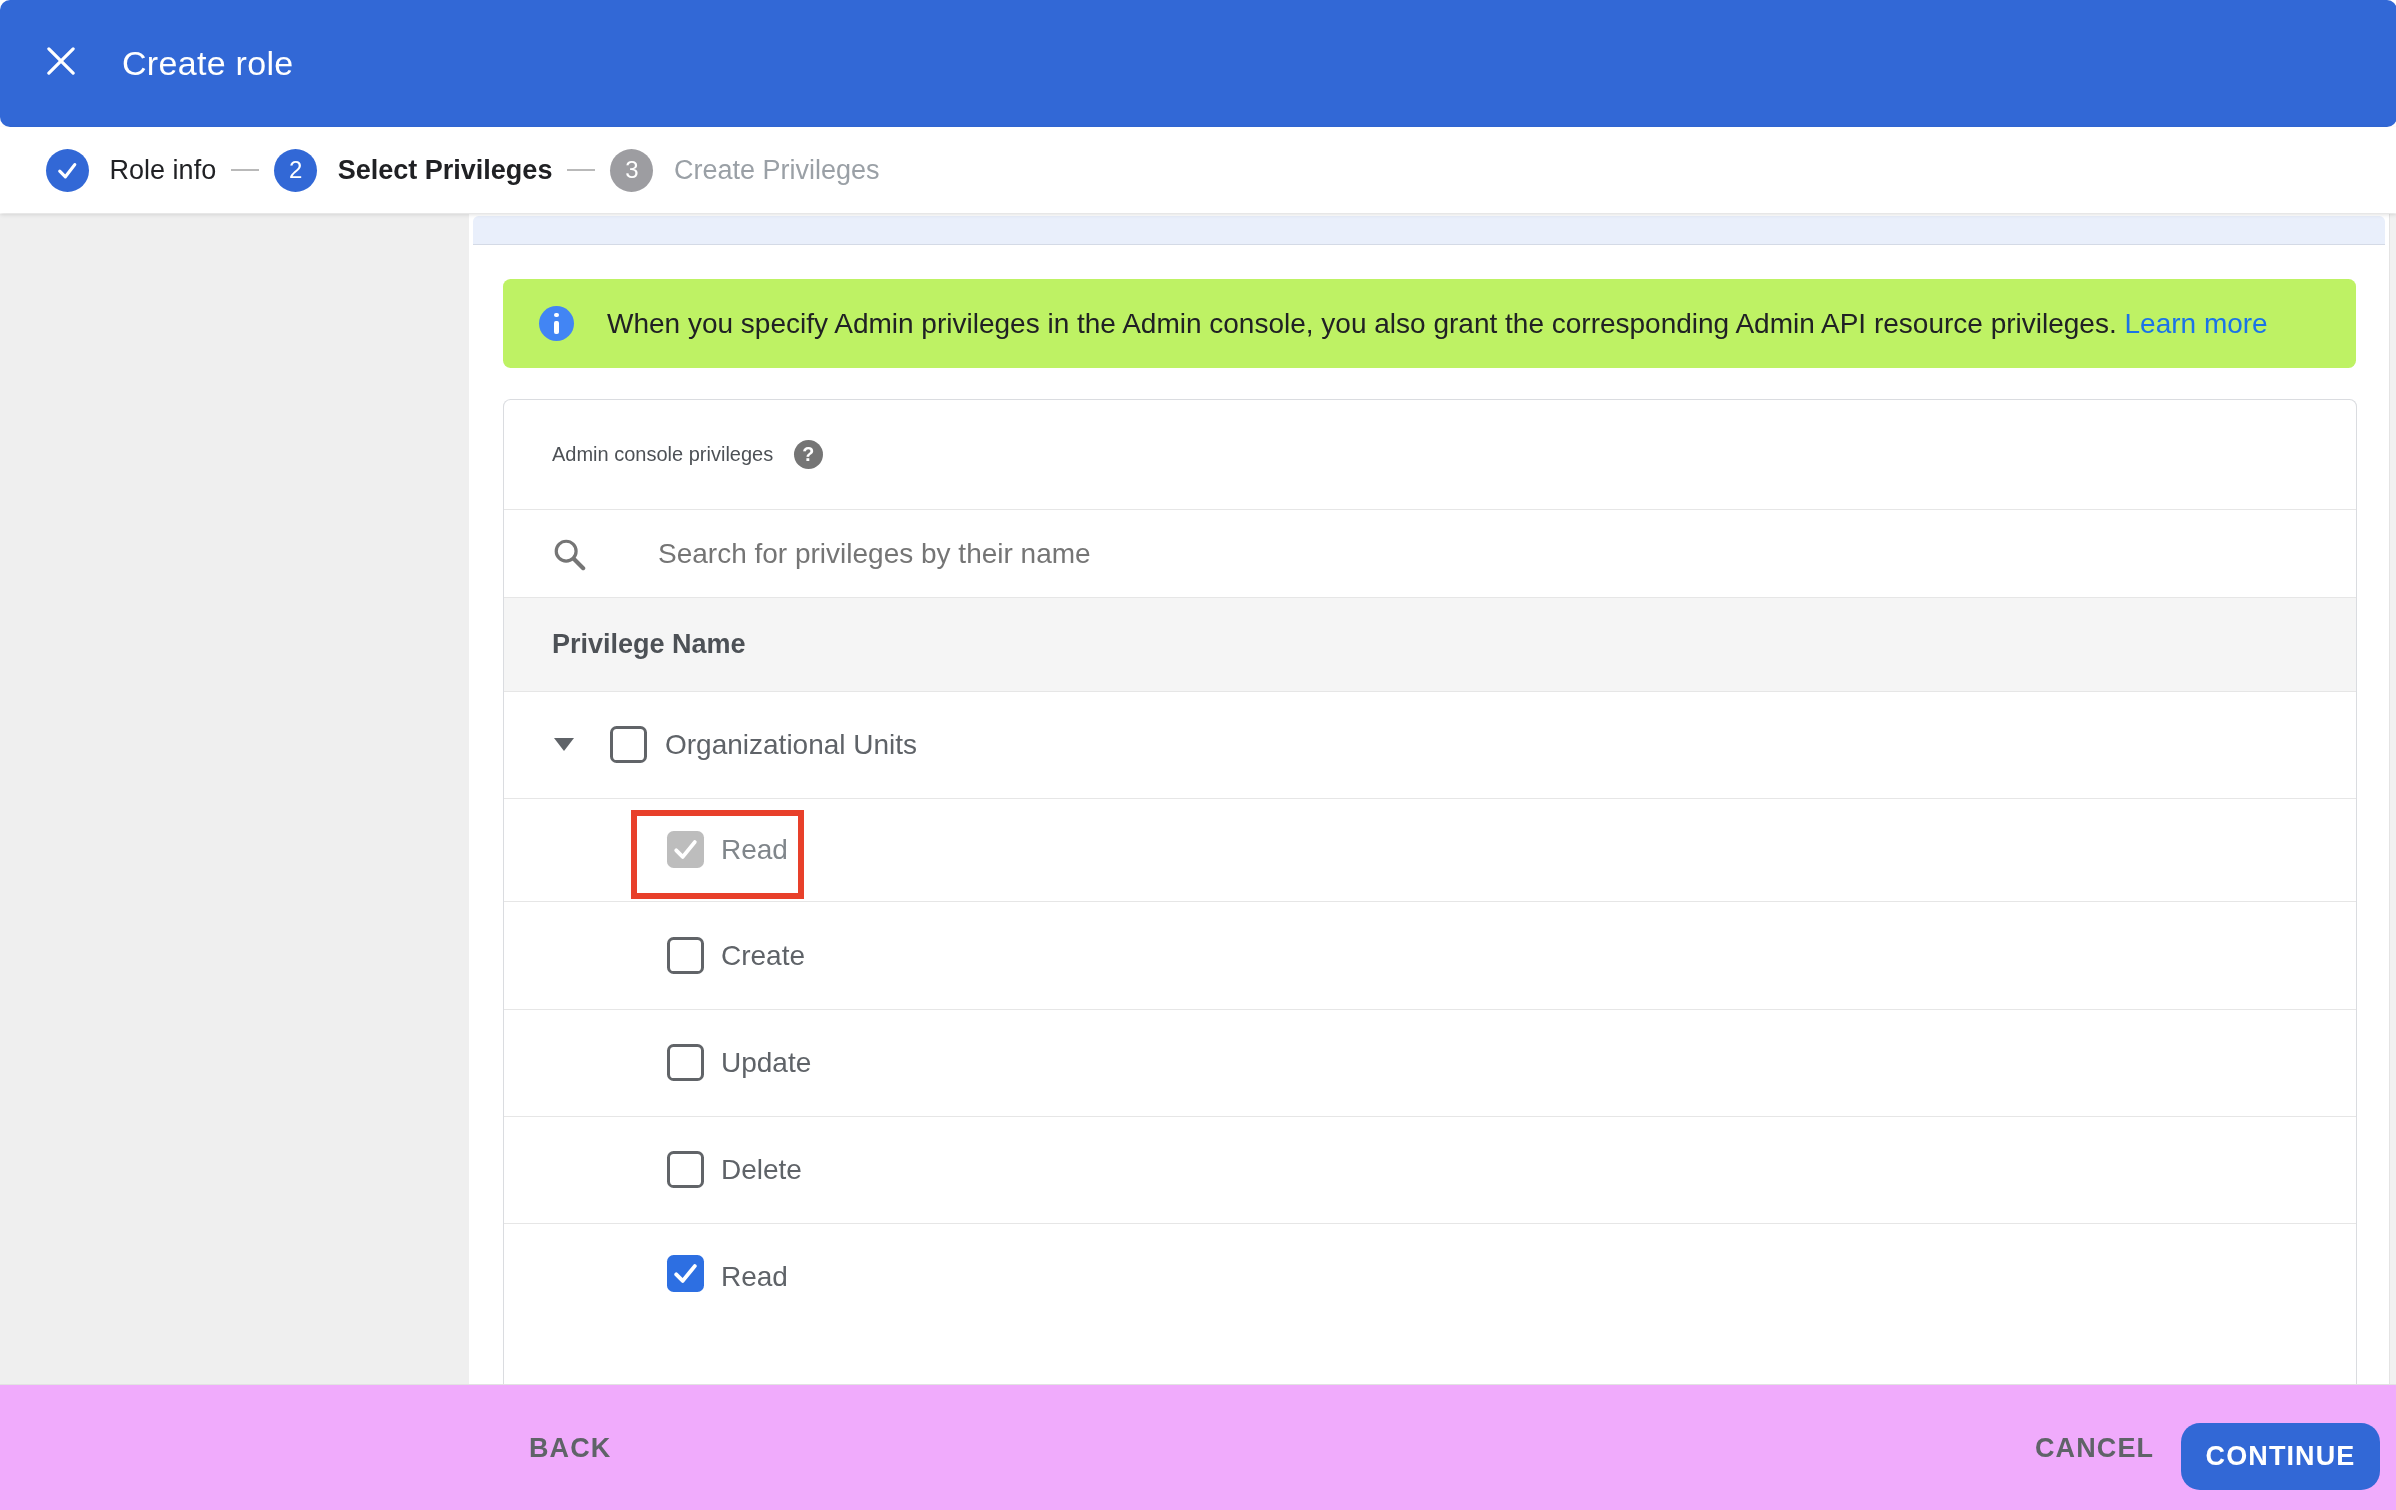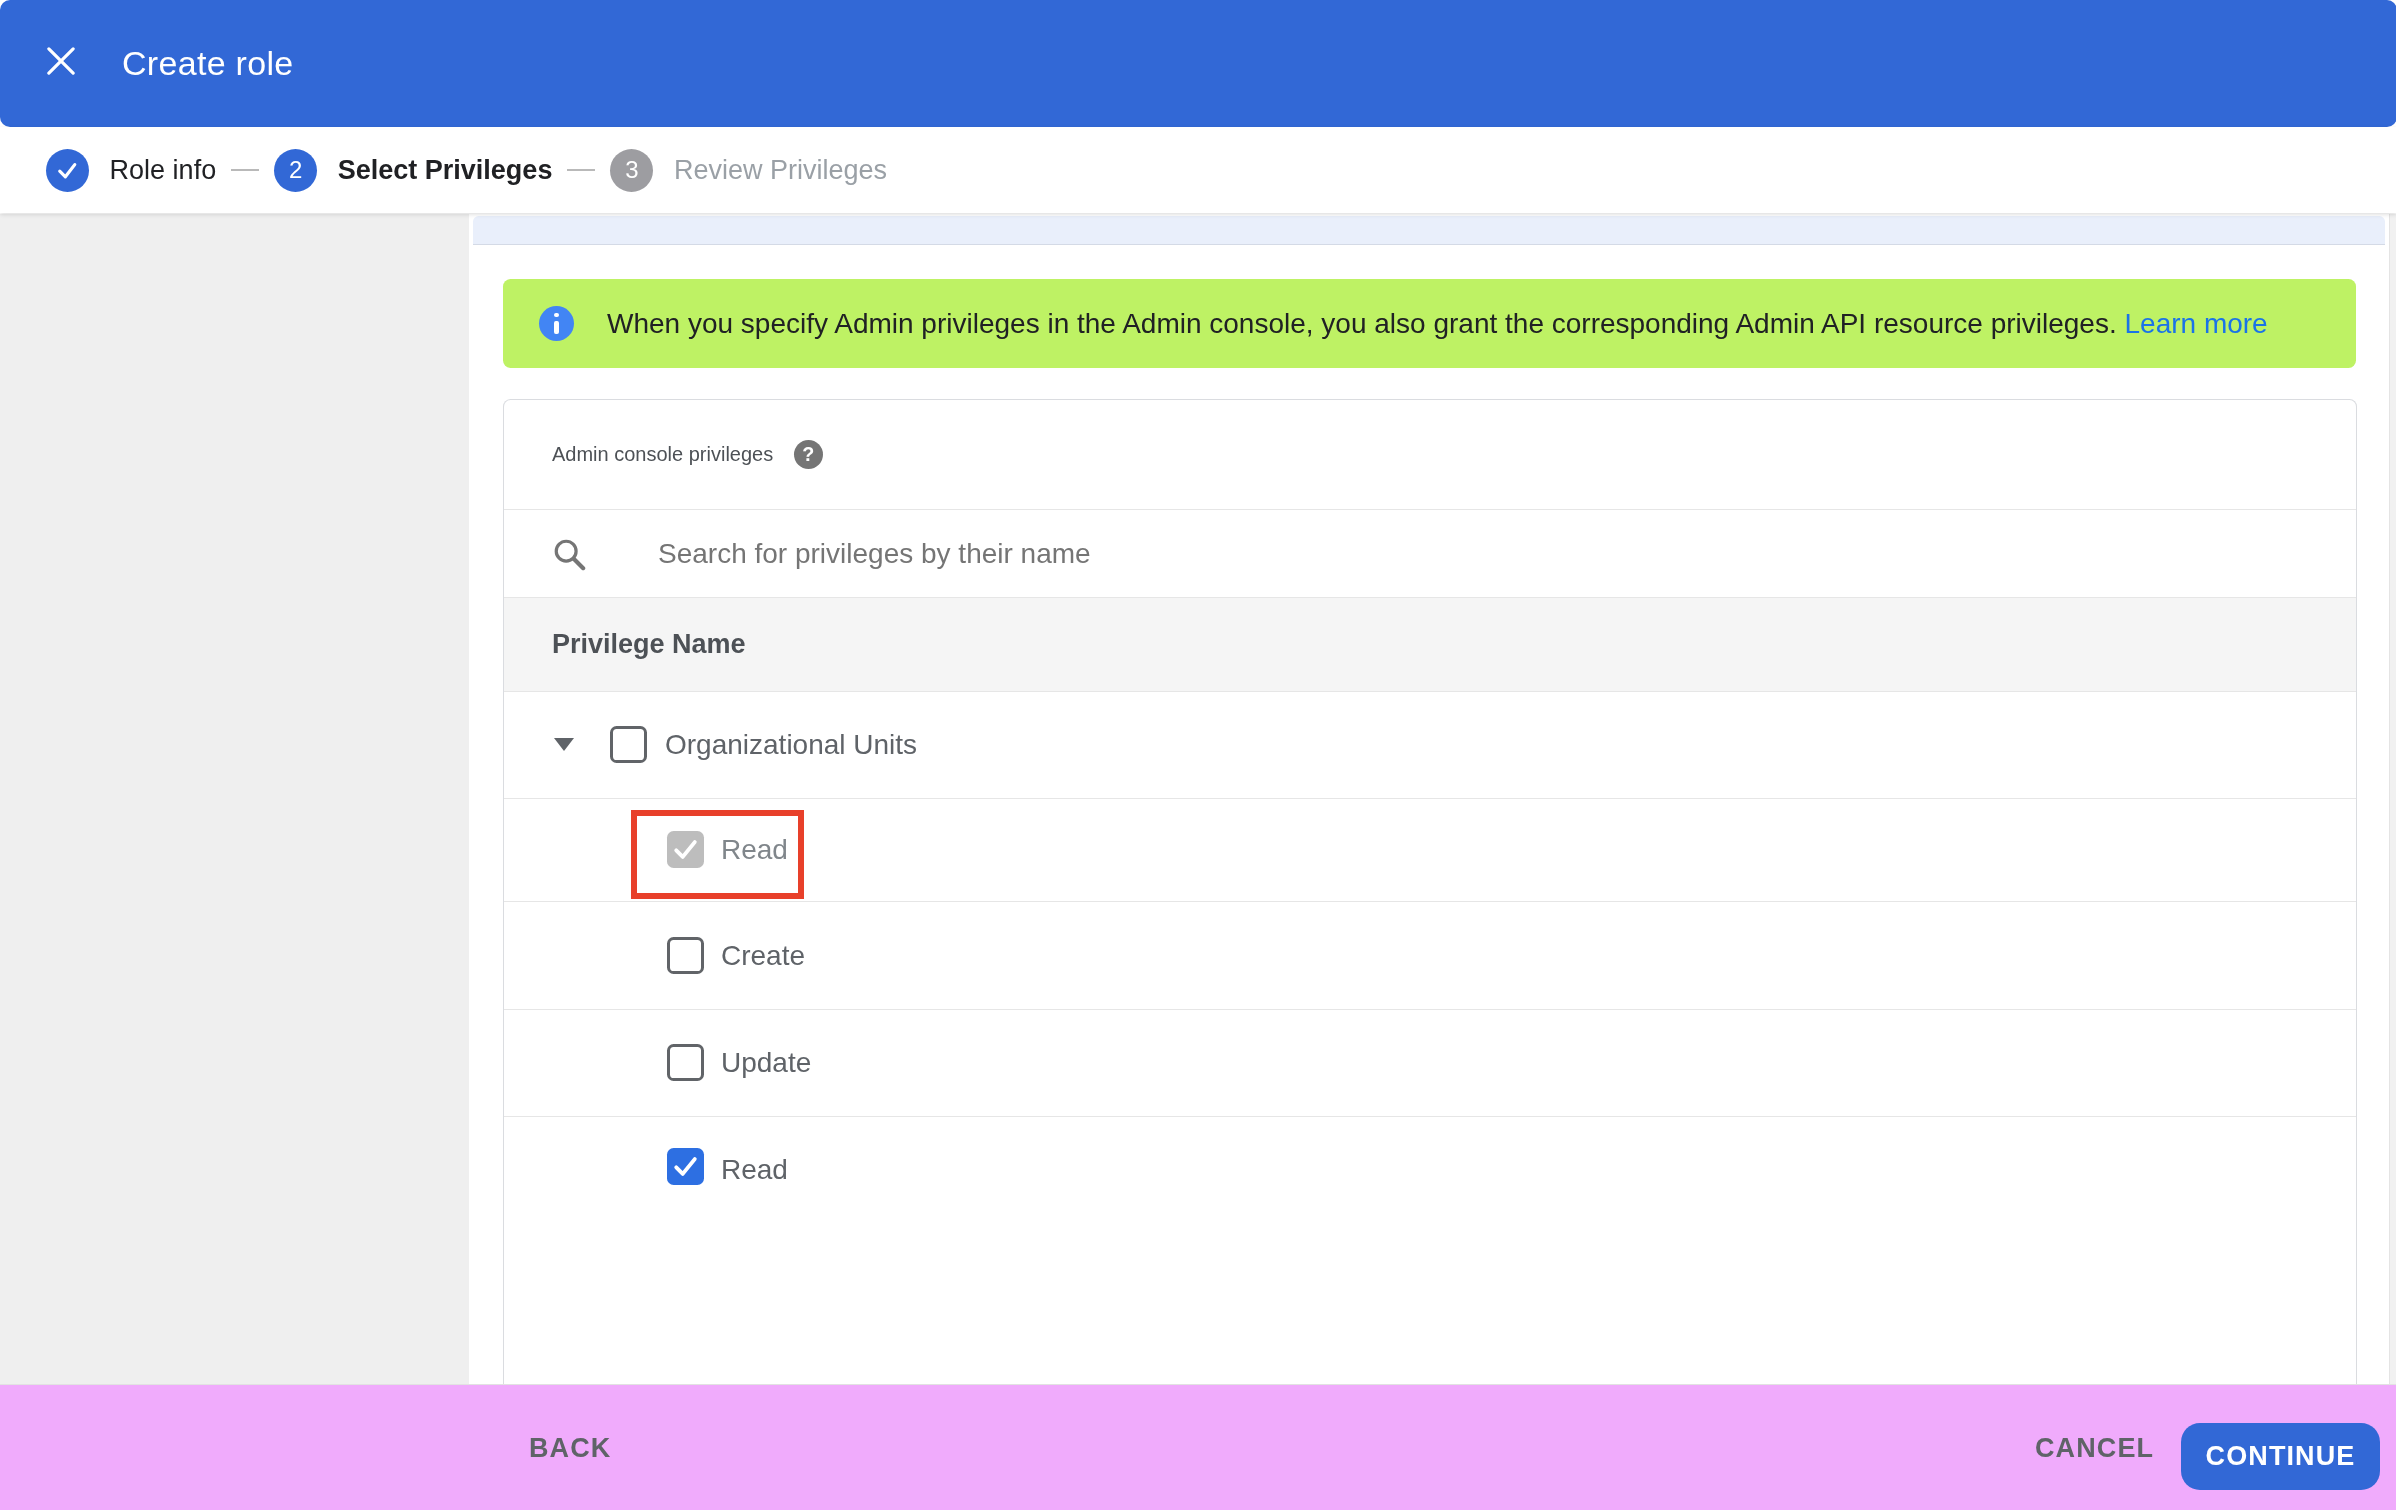--- a/index.html
+++ b/index.html
@@ -193,21 +193,21 @@
       <div class="step-circle active">
         <span class="step-num">2</span>
       </div>
       <div class="step-label bold">Select Privileges</div>
     </div>
     <div class="step-dash"></div>
     <div class="step">
       <div class="step-circle future">
         <span class="step-num">3</span>
       </div>
-      <div class="step-label future-label">Review Privileges</div>
+      <div class="step-label future-label">Create Privileges</div>
     </div>
   </div>
 
   <div class="sidebar"></div>
 
   <div class="content">
     <div class="scroll-track"></div>
     <div class="scrolled-strip"></div>
 
     <div class="banner">
@@ -256,20 +256,24 @@
       <div class="prow child" style="height:108px;">
         <div class="cb unchecked"></div>
         <div class="plabel">Create</div>
       </div>
 
       <div class="prow child" style="height:107px;">
         <div class="cb unchecked"></div>
         <div class="plabel">Update</div>
       </div>
 
+      <div class="prow child" style="height:107px;">
+        <div class="cb unchecked"></div>
+        <div class="plabel">Delete</div>
+      </div>
 
 
       <div class="prow child partial">
         <div class="cb checked-blue">
           <svg width="37" height="37" viewBox="0 0 40 40">
             <polyline points="10,21 17,28 30,12" fill="none" stroke="#ffffff" stroke-width="4.2" stroke-linecap="round" stroke-linejoin="round"></polyline>
           </svg>
         </div>
         <div class="plabel">Read</div>
       </div>

